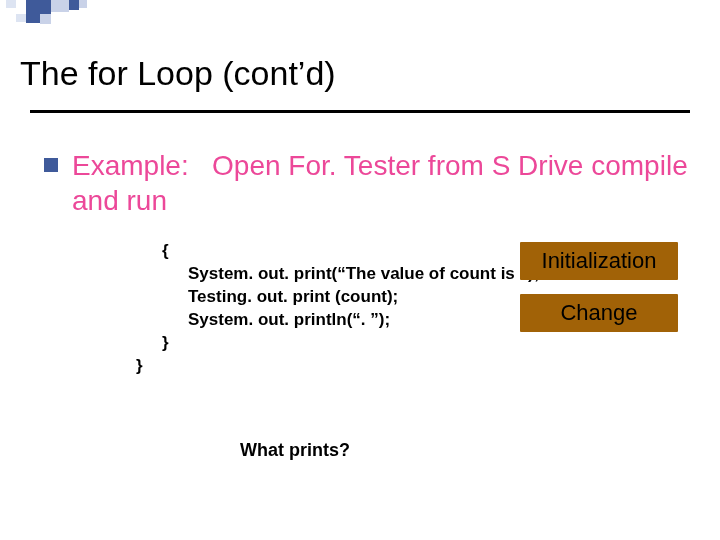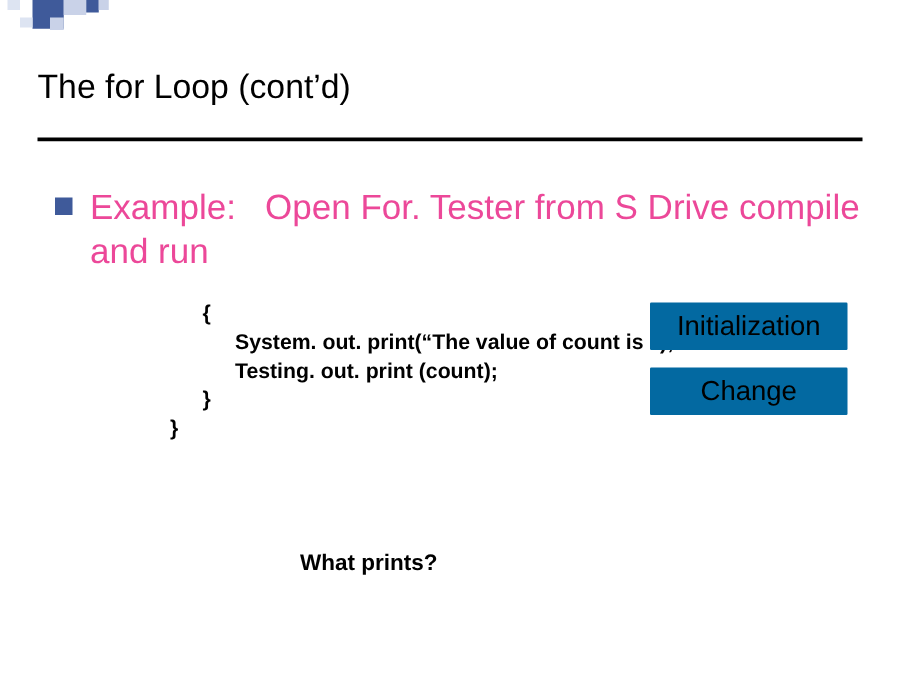--- a/index.html
+++ b/index.html
@@ -22,23 +22,23 @@
   .sq1 { background:#3f5a9a; width:25px; height:23px; left:26px; top:0; }
   .sq2 { background:#c9d2e8; width:18px; height:12px; left:51px; top:0; }
   .sq3 { background:#3f5a9a; width:10px; height:10px; left:69px; top:0; }
   .sq4 { background:#c9d2e8; width:8px; height:8px; left:79px; top:0; }
   .sq5 { background:#c9d2e8; width:11px; height:10px; left:40px; top:14px; }
   .sq6 { background:#dde4f2; width:10px; height:8px; left:16px; top:14px; }
   .sq7 { background:#dde4f2; width:10px; height:8px; left:6px; top:0; }
 
   .title {
     position: absolute;
-    left: 30px;
+    left: 20px;
     top: 54px;
-    font-size: 27px;
+    font-size: 34px;
     color: #000;
     font-weight: normal;
   }
   .underline {
     position: absolute;
     left: 30px;
     top: 110px;
     width: 660px;
     height: 3px;
     background: #000;
@@ -82,21 +82,21 @@
   .labels {
     position: absolute;
     right: 42px;
     top: 242px;
     width: 158px;
     display: flex;
     flex-direction: column;
     gap: 14px;
   }
   .label {
-    background: #0369a1;
+    background: #a16207;
     text-align: center;
     font-size: 22px;
     color: #000;
     padding: 6px 20px;
     border-radius: 1px;
   }
 
   .question {
     position: absolute;
     left: 192px;
@@ -125,20 +125,21 @@
 
 <div class="bullet-row">
   <div class="bullet-square"></div>
   <div class="bullet-text">Example:&nbsp;&nbsp;&nbsp;Open For. Tester from S Drive compile and run</div>
 </div>
 
 <div class="code-block">
   <div class="indent1">{</div>
   <div class="indent2">System. out. print(“The value of count is “);</div>
   <div class="indent2">Testing. out. print (count);</div>
+  <div class="indent2">System. out. println(“. ”);</div>
   <div class="indent1">}</div>
   <div>}</div>
 </div>
 
 <div class="labels">
   <div class="label">Initialization</div>
   <div class="label">Change</div>
 </div>
 
 <div class="question">What prints?</div>

